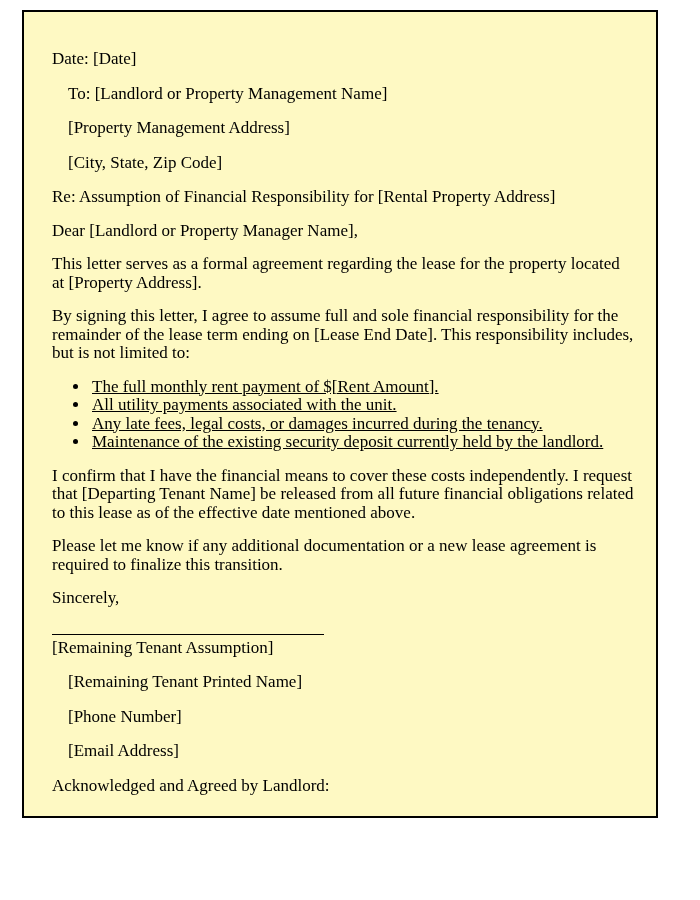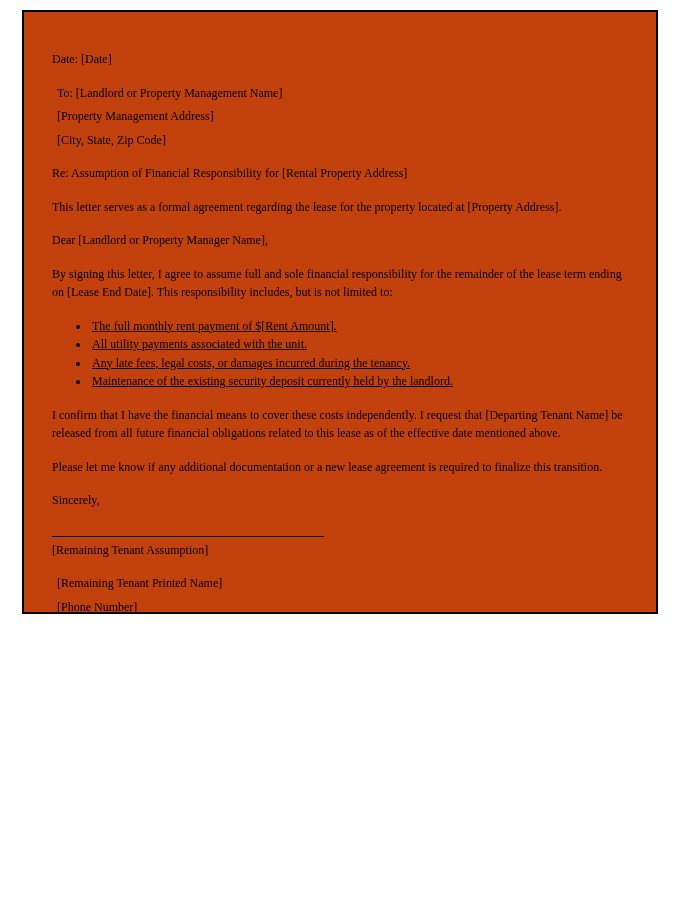--- a/index.html
+++ b/index.html
@@ -15,30 +15,30 @@
     width: 700px;
     height: 900px;
     background: #ffffff;
     position: relative;
   }
   .doc {
     position: absolute;
     left: 22px;
     top: 10px;
     width: 636px;
-    height: 604px;
+    height: 808px;
     border: 2px solid #000000;
-    background: #c2410c;
+    background: #fef9c3;
     padding: 38px 20px 0 28px;
     overflow: hidden;
-    font-size: 12px;
+    font-size: 17px;
     line-height: 18.5px;
   }
   .doc p { margin: 0 0 15px 0; }
-  .block p { margin: 5px; }
+  .block p { margin: 16px; }
   .block { margin: 0 0 15px 0; }
   ul.terms {
     margin: 0 0 15px 0;
     padding: 0 0 0 38px;
     list-style-type: disc;
     text-decoration: underline;
   }
   ul.terms li { margin: 0; padding: 0 0 0 2px; }
   .sig-line {
     width: 272px;
@@ -57,23 +57,23 @@
     <p>Date: [Date]</p>
 
     <div class="block">
       <p>To: [Landlord or Property Management Name]</p>
       <p>[Property Management Address]</p>
       <p>[City, State, Zip Code]</p>
     </div>
 
     <p>Re: Assumption of Financial Responsibility for [Rental Property Address]</p>
 
+    <p>Dear [Landlord or Property Manager Name],</p>
+
     <p>This letter serves as a formal agreement regarding the lease for the property located at [Property Address].</p>
-
-    <p>Dear [Landlord or Property Manager Name],</p>
 
 
     <p>By signing this letter, I agree to assume full and sole financial responsibility for the remainder of the lease term ending on [Lease End Date]. This responsibility includes, but is not limited to:</p>
 
     <ul class="terms">
       <li>The full monthly rent payment of $[Rent Amount].</li>
       <li>All utility payments associated with the unit.</li>
       <li>Any late fees, legal costs, or damages incurred during the tenancy.</li>
       <li>Maintenance of the existing security deposit currently held by the landlord.</li>
     </ul>

